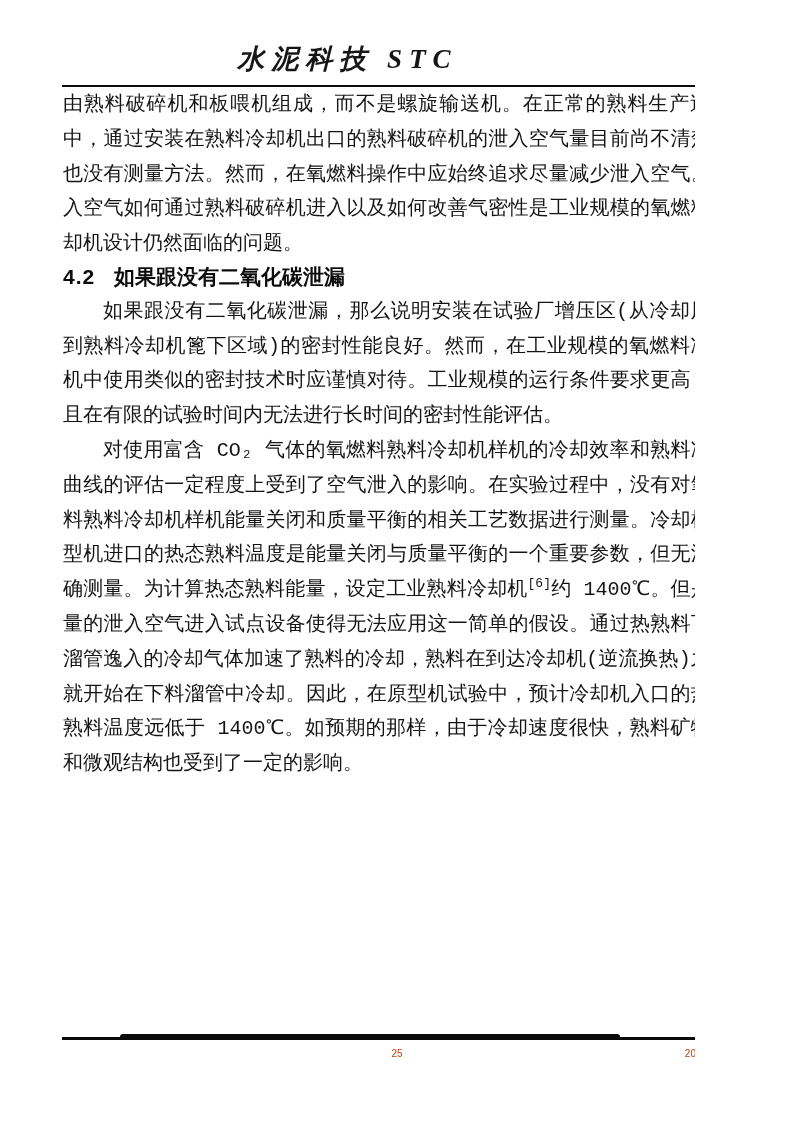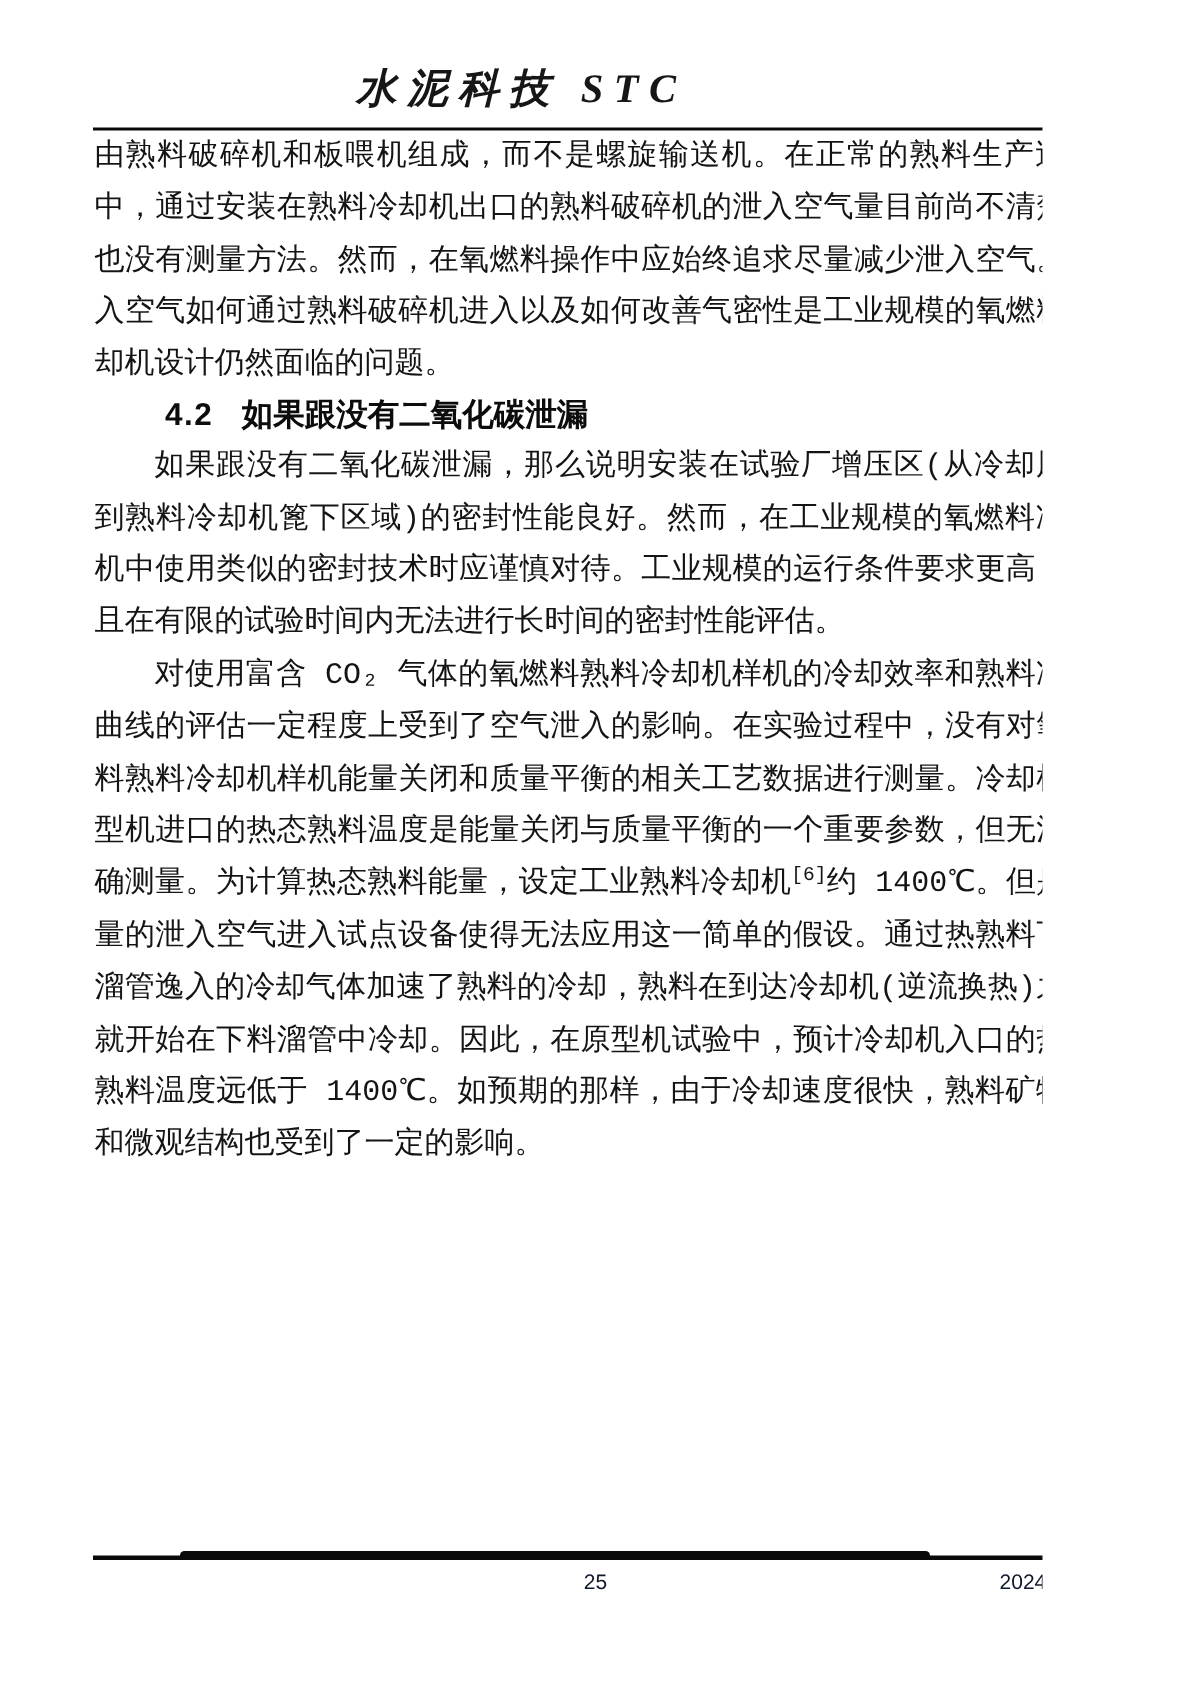--- a/index.html
+++ b/index.html
@@ -64,21 +64,20 @@
     font-size: 21px;
     font-weight: bold;
     line-height: 34.8px;
     text-align: left;
     color: #0c0c0c;
     word-break: keep-all;
   }
   .section-heading .sec-num {
     margin-right: 0.9em;
     letter-spacing: 1px;
-    margin-left: 47px;
   }
   sup.ref {
     font-size: 13px;
     line-height: 0;
   }
   
   .footer-rule {
     position: absolute;
     top: 1037px;
     left: 62px;
@@ -95,23 +94,23 @@
     background: #0a0a0a;
     border-radius: 3px;
   }
   .footer-text {
     position: absolute;
     top: 1045px;
     left: 63px;
     width: 668px;
     height: 18px;
     font-family: "Liberation Sans", "DejaVu Sans", sans-serif;
-    font-size: 14px;
+    font-size: 10px;
     line-height: 18px;
-    color: #0f172a;
+    color: #c2410c;
   }
   .page-number {
     position: absolute;
     left: 0;
     width: 100%;
     text-align: center;
   }
   .issue-number {
     position: absolute;
     right: 0;

